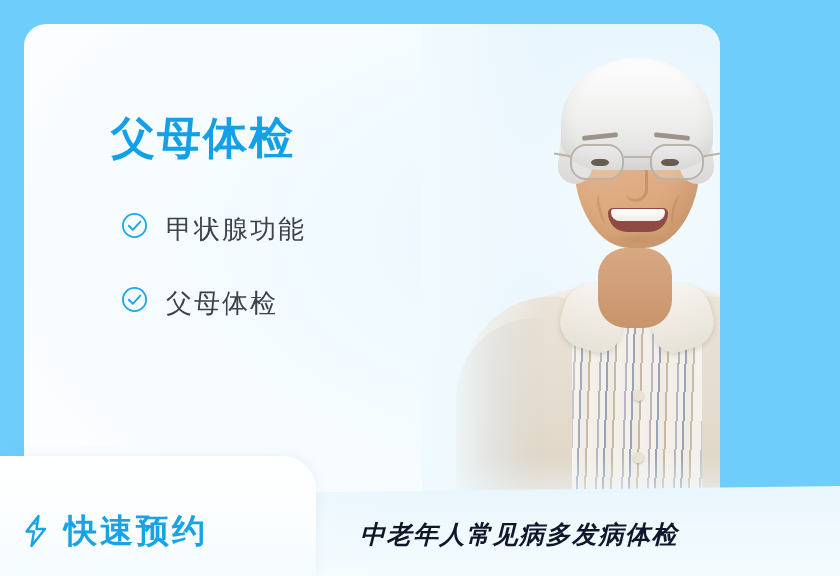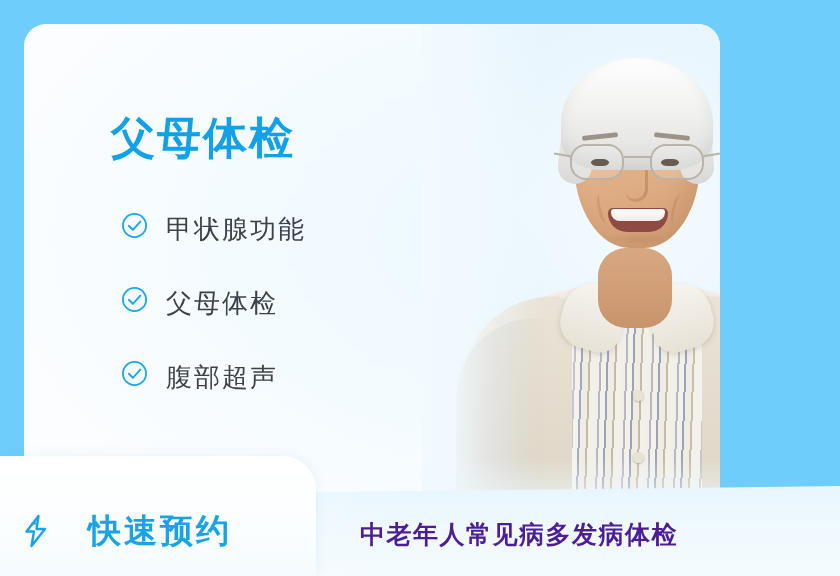--- a/index.html
+++ b/index.html
@@ -295,31 +295,31 @@
     width: 28px; height: 34px;
     flex: 0 0 28px;
     margin-right: 14px;
   }
   #quick-book .quick-label {
     font-size: 33px;
     font-weight: 700;
     color: #18a3e6;
     letter-spacing: 3px;
     white-space: nowrap;
-    margin-left: 24px;
   }
 
   #bar-subtitle {
     position: absolute;
     left: 360px; bottom: 25px;
     font-size: 25px;
     font-weight: 600;
-    color: #4c1d95;
+    color: #0f172a;
     letter-spacing: 1.5px;
     white-space: nowrap;
+    font-style: italic;
   }
 </style>
 </head>
 <body>
 
 <div id="banner">
 
   <div id="card">
 
     <div id="photo">
@@ -386,29 +386,20 @@
       <div class="feature-row">
         <span class="check-icon">
           <svg viewBox="0 0 27 27" width="27" height="27">
             <circle cx="13.5" cy="13.5" r="11.6" fill="none" stroke="#19a7e8" stroke-width="1.8"></circle>
             <polyline points="7.8,13.8 11.9,17.8 19.3,9.6" fill="none" stroke="#19a7e8" stroke-width="1.9" stroke-linecap="round" stroke-linejoin="round"></polyline>
           </svg>
         </span>
         <span class="feature-label">父母体检</span>
       </div>
 
-      <div class="feature-row">
-        <span class="check-icon">
-          <svg viewBox="0 0 27 27" width="27" height="27">
-            <circle cx="13.5" cy="13.5" r="11.6" fill="none" stroke="#19a7e8" stroke-width="1.8"></circle>
-            <polyline points="7.8,13.8 11.9,17.8 19.3,9.6" fill="none" stroke="#19a7e8" stroke-width="1.9" stroke-linecap="round" stroke-linejoin="round"></polyline>
-          </svg>
-        </span>
-        <span class="feature-label">腹部超声</span>
-      </div>
 
     </div>
   </div>
 
   <div id="bottom-bar">
     <div class="bar-sheen"></div>
   </div>
 
   <div id="quick-panel">
     <div id="quick-book">

